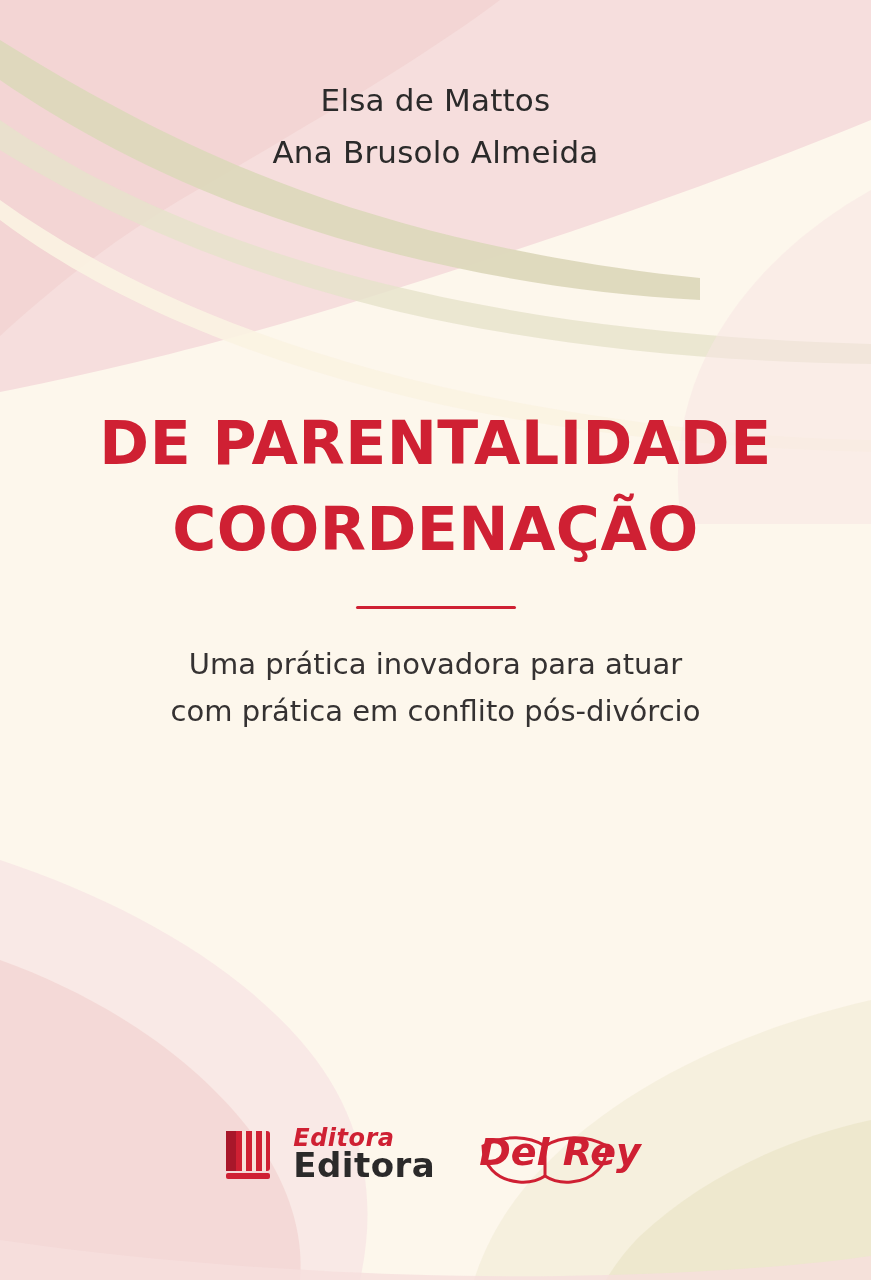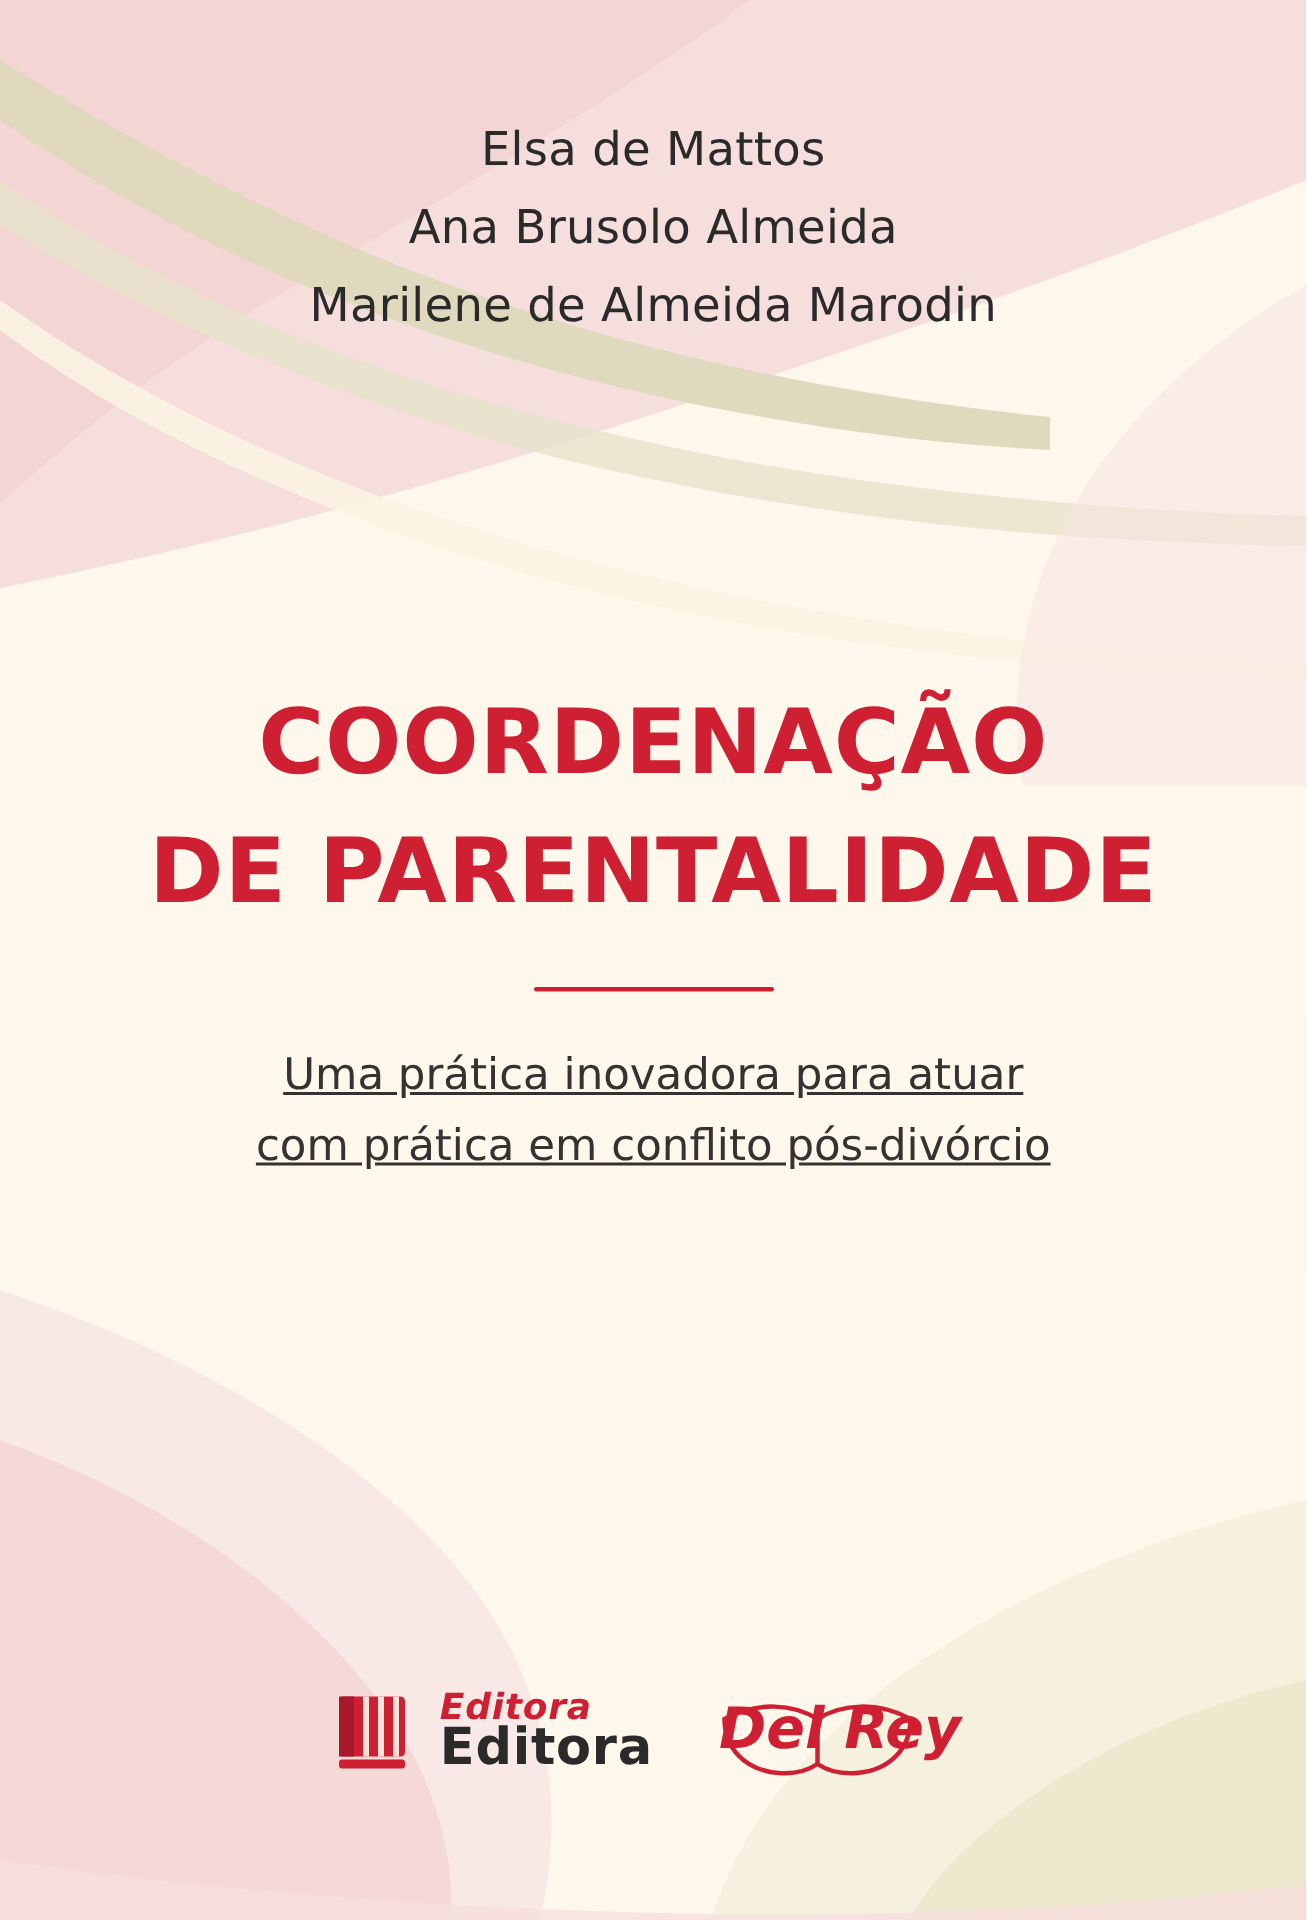--- a/index.html
+++ b/index.html
@@ -67,21 +67,20 @@
   .subtitle {
     margin-top: 32px;
     width: 100%;
     text-align: center;
     color: #3a3737;
   }
   .subtitle-line {
     font-size: 29px;
     line-height: 47px;
     color: #353232;
-    text-decoration: underline;
   }
   .publishers {
     position: absolute;
     left: 0;
     right: 0;
     bottom: 96px;
     display: flex;
     align-items: center;
     justify-content: center;
     gap: 36px;
@@ -153,26 +152,25 @@
     <path d="M0,1240 C180,1266 380,1278 560,1276 C700,1274 800,1266 871,1256 L871,1280 L0,1280 Z" fill="#f6dedd" opacity="0.8"></path>
 
     <path d="M871,190 C800,230 740,286 706,356 C680,410 672,470 682,524 L871,524 Z" fill="#f8e6e4" opacity="0.55"></path>
   </svg>
 
   <div class="content">
 
     <div class="authors">
       <div class="author">Elsa de Mattos</div>
       <div class="author">Ana Brusolo Almeida</div>
-      <div class="author">Marilene de Almeida Marodin</div>
     </div>
 
     <div class="title-block">
+      <div class="title-line">DE PARENTALIDADE</div>
       <div class="title-line">COORDENAÇÃO</div>
-      <div class="title-line">DE PARENTALIDADE</div>
       <div class="rule"></div>
     </div>
 
     <div class="subtitle">
       <div class="subtitle-line">Uma prática inovadora para atuar</div>
       <div class="subtitle-line">com prática em conflito pós-divórcio</div>
     </div>
 
   </div>
 

